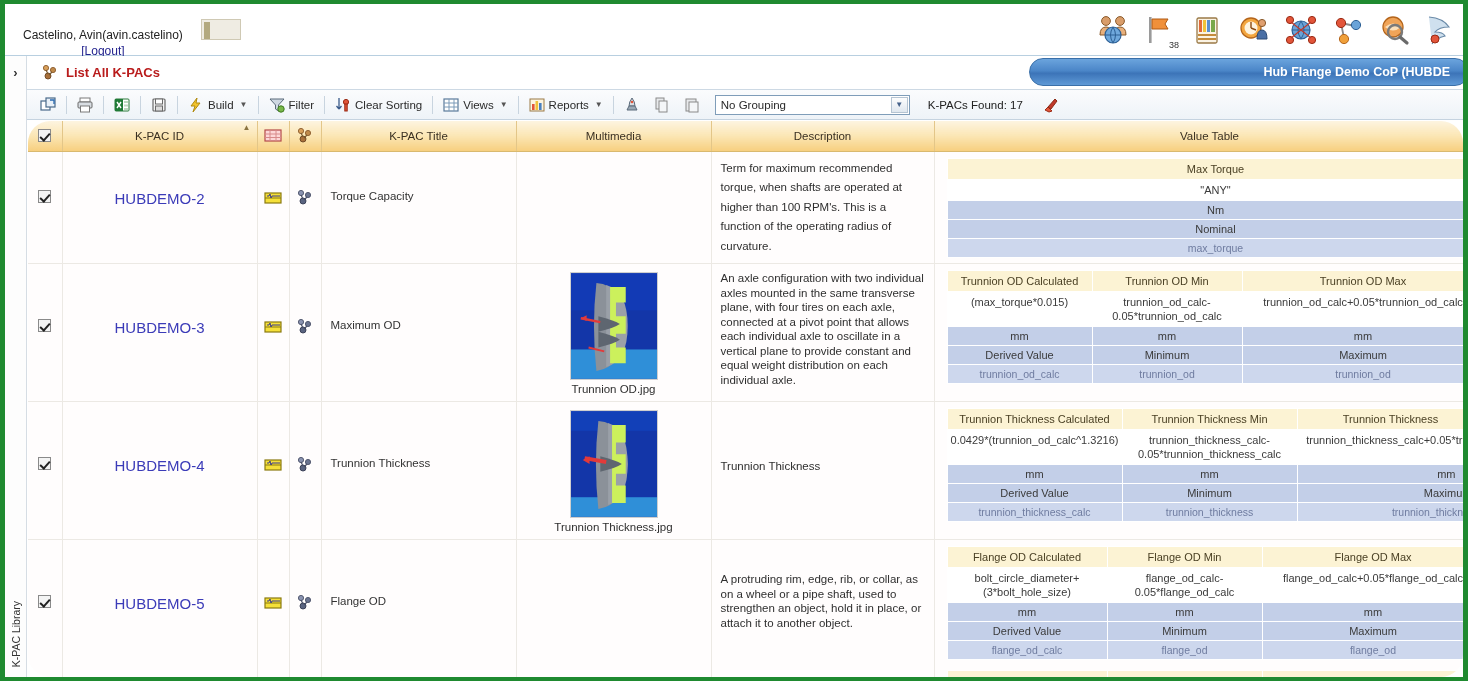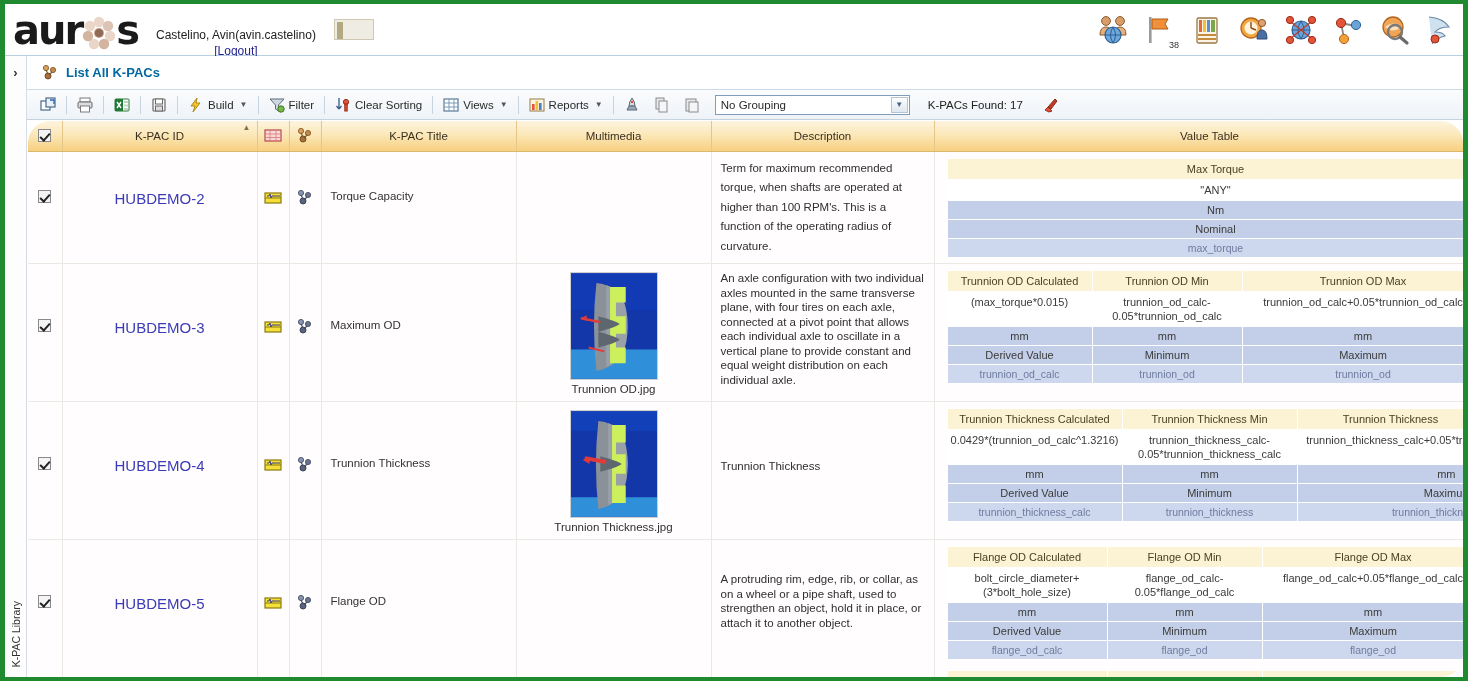--- a/index.html
+++ b/index.html
@@ -105,21 +105,21 @@
     width: 22px; height: 34px;
     display: flex; align-items: center; justify-content: center;
     color: #333; font-size: 13px; font-weight: bold;
     cursor: pointer;
     border-right: 1px solid #d5dde4;
     background: #fdfdfd;
   }
   .tb-label {
     display: flex; align-items: center; gap: 7px;
     margin-left: 14px;
-    font-size: 13px; font-weight: bold; color: #0369a1;
+    font-size: 13px; font-weight: bold; color: #b91c1c;
   }
   .cop-pill {
     position: absolute;
     right: -6px; top: 2px;
     height: 28px;
     min-width: 440px;
     background: linear-gradient(to bottom,#6ba4dd 0%, #4b86c8 45%, #3c74b8 55%, #5e99d6 100%);
     border-radius: 14px;
     border: 1px solid #3a6fa8;
     display: flex; align-items: center; justify-content: flex-end;
@@ -301,35 +301,20 @@
   
   .sic { width:16px; height:16px; display:block; }
   .sic18 { width:18px; height:18px; display:block; }
 </style>
 </head>
 <body>
 
 <div id="app">
 
   <div class="header">
-    <div class="logo">
-      <span>aur</span><span class="flower"><svg viewBox="0 0 34 34">
-            <g>
-        <circle cx="17" cy="17" r="5" fill="#c8a08a"></circle>
-        <circle cx="17" cy="6" r="5.2" fill="#e9d6c9"></circle>
-        <circle cx="26" cy="10" r="5.2" fill="#dcc3b3"></circle>
-        <circle cx="28" cy="20" r="5.2" fill="#e9d6c9"></circle>
-        <circle cx="22" cy="28" r="5.2" fill="#d3b49f"></circle>
-        <circle cx="12" cy="28" r="5.2" fill="#e9d6c9"></circle>
-        <circle cx="6" cy="20" r="5.2" fill="#d3b49f"></circle>
-        <circle cx="8" cy="10" r="5.2" fill="#e9d6c9"></circle>
-        <circle cx="17" cy="17" r="4" fill="#8e6b54"></circle>
-      </g>
-          </svg></span><span>s</span>
-    </div>
 
     <div class="user-block">
       <div>Castelino, Avin(avin.castelino)</div>
       <div class="logout">[Logout]</div>
     </div>
 
     <div class="lang-box"></div>
 
     <div class="header-icons">
 
@@ -419,20 +404,23 @@
     <div class="tb-label">
       <span>
         <svg class="sic18" viewBox="0 0 18 18">
           <circle cx="5" cy="4" r="2.6" fill="#d9a05a" stroke="#8a5a2b" stroke-width=".9"></circle>
           <circle cx="12" cy="6" r="2.6" fill="#c08a4a" stroke="#8a5a2b" stroke-width=".9"></circle>
           <circle cx="7" cy="12" r="3" fill="#a9703a" stroke="#6a4420" stroke-width=".9"></circle>
           <path d="M5 6 L7 10 M11 8 L8 11" stroke="#7a5a30" stroke-width="1.2"></path>
         </svg>
       </span>
       <span>List All K-PACs</span>
+    </div>
+    <div class="cop-pill">
+      <span>Hub Flange Demo CoP (HUBDE</span>
     </div>
   </div>
 
   <div class="toolbar">
 
     <div class="tbtn">
       <span>
           <svg class="sic" viewBox="0 0 16 16">
         <rect x="1" y="4" width="9" height="9" fill="#fff" stroke="#4a6a8a" stroke-width="1.2"></rect>
         <rect x="6" y="1" width="9" height="9" fill="#e8f0f8" stroke="#4a6a8a" stroke-width="1.2"></rect>

